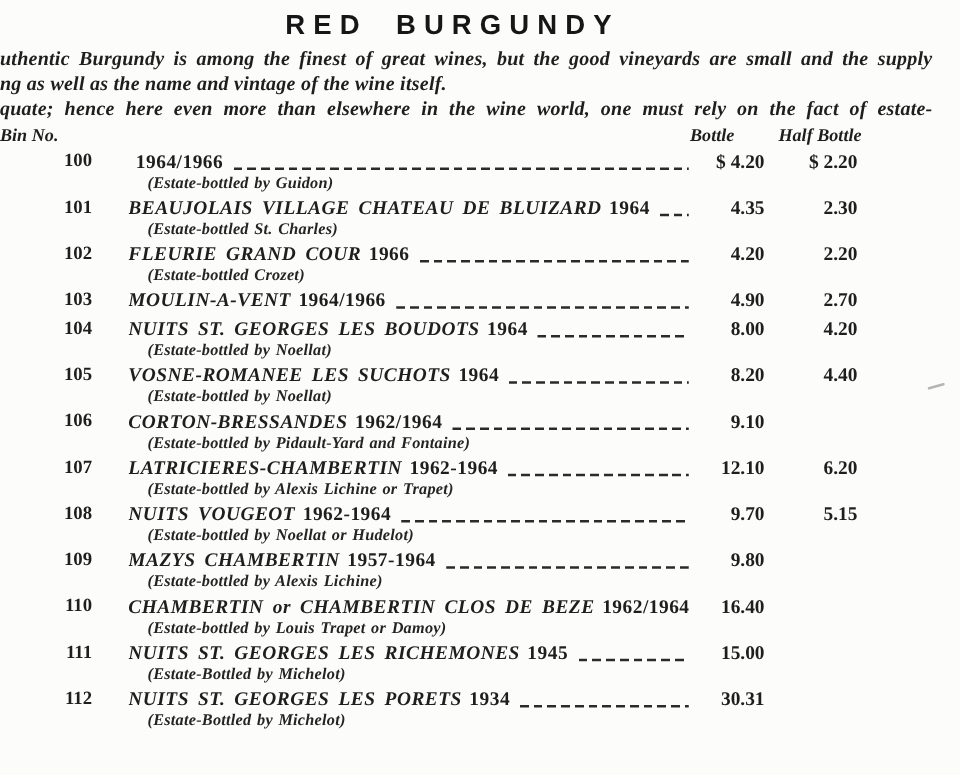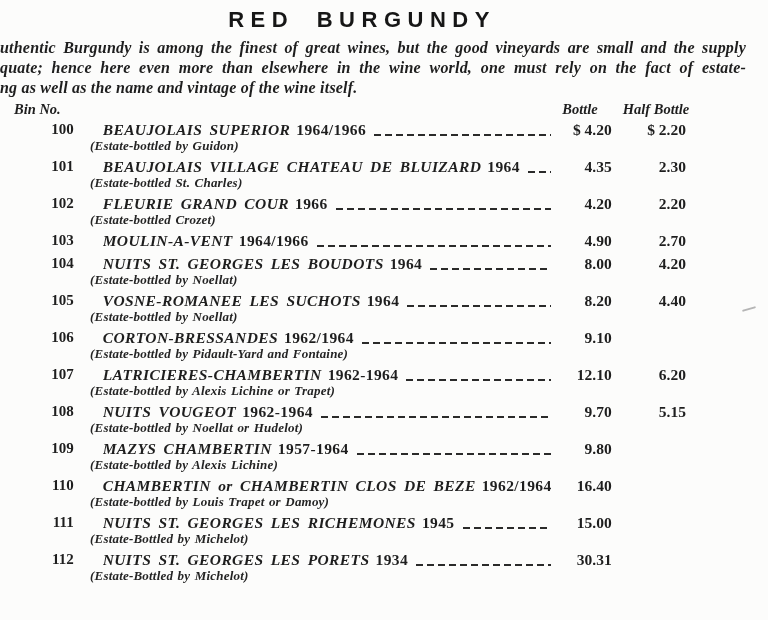--- a/index.html
+++ b/index.html
@@ -33,26 +33,26 @@
     font-size: 16px;
     line-height: 20px;
     letter-spacing: 0.2px;
     white-space: nowrap;
   }
   .intro-line.just { text-align: justify; text-align-last: justify; }
 
   
   .thead { display: flex; margin-top: 3px; height: 15px; align-items: baseline; }
   .h-bin {
-    width: 87px; box-sizing: border-box; padding-left: 14px;
+    width: 87px; box-sizing: border-box; 
     font-style: italic; font-weight: 600; font-size: 14.5px;
   }
   .h-spacer { flex: 1; }
   .h-bottle {
-    width: 56px; text-align: center;
+    width: 56px; text-align: left;
     font-style: italic; font-weight: 600; font-size: 14.5px;
   }
   .h-half {
     width: 78px; text-align: center; position: relative; left: 9px;
     font-style: italic; font-weight: 600; font-size: 14.5px; white-space: nowrap;
   }
   .h-rightpad { width: 82px; }
 
   
   .rows { margin-top: 4px; }
@@ -74,21 +74,21 @@
   .leader {
     flex: 1; min-width: 0; height: 2px;
     margin: 0 6px 3px 8px; align-self: flex-end;
     background: repeating-linear-gradient(90deg, #2a2a2a 0 7px, transparent 7px 11px);
   }
   .price { font-size: 15.5px; font-weight: 600; white-space: nowrap; }
   .price.bottle { width: 56px; text-align: right; }
   .price.half { width: 78px; text-align: right; box-sizing: border-box; padding-right: 2px; }
   .rightpad { width: 82px; }
   .estate {
-    padding-left: 90px;
+    padding-left: 118px;
     font-style: italic; font-weight: 600;
     font-size: 13px; line-height: 14px;
     letter-spacing: 0.2px; word-spacing: 1px;
     color: #242424;
   }
 
   
   .artifact {
     position: absolute; left: 742px; top: 308px;
     width: 14px; height: 2px; border-radius: 1px;
@@ -97,38 +97,37 @@
 </style>
 </head>
 <body>
 
 <div class="page">
 
   <h1 class="title">RED BURGUNDY</h1>
 
   <div class="intro">
     <div class="intro-line just">uthentic Burgundy is among the finest of great wines, but the good vineyards are small and the supply</div>
+    <div class="intro-line">ng as well as the name and vintage of the wine itself.</div>
     <div class="intro-line just">quate; hence here even more than elsewhere in the wine world, one must rely on the fact of estate-</div>
-    <div class="intro-line">ng as well as the name and vintage of the wine itself.</div>
   </div>
 
   <div class="thead">
     <div class="h-bin">Bin No.</div>
     <div class="h-spacer"></div>
     <div class="h-bottle">Bottle</div>
     <div class="h-half">Half Bottle</div>
     <div class="h-rightpad"></div>
   </div>
 
   <div class="rows" id="rows">
   <div class="row">
     <div class="line1">
       <div class="bin">100</div>
       <div class="namecell">
-        <span class="wname">BEAUJOLAIS SUPERIOR</span>
         <span class="vintage">1964/1966</span>
         <span class="leader"></span>
       </div>
       <div class="price bottle">$ 4.20</div>
       <div class="price half">$ 2.20</div>
       <div class="rightpad"></div>
     </div>
     <div class="estate">(Estate-bottled by Guidon)</div>
   </div>
 

